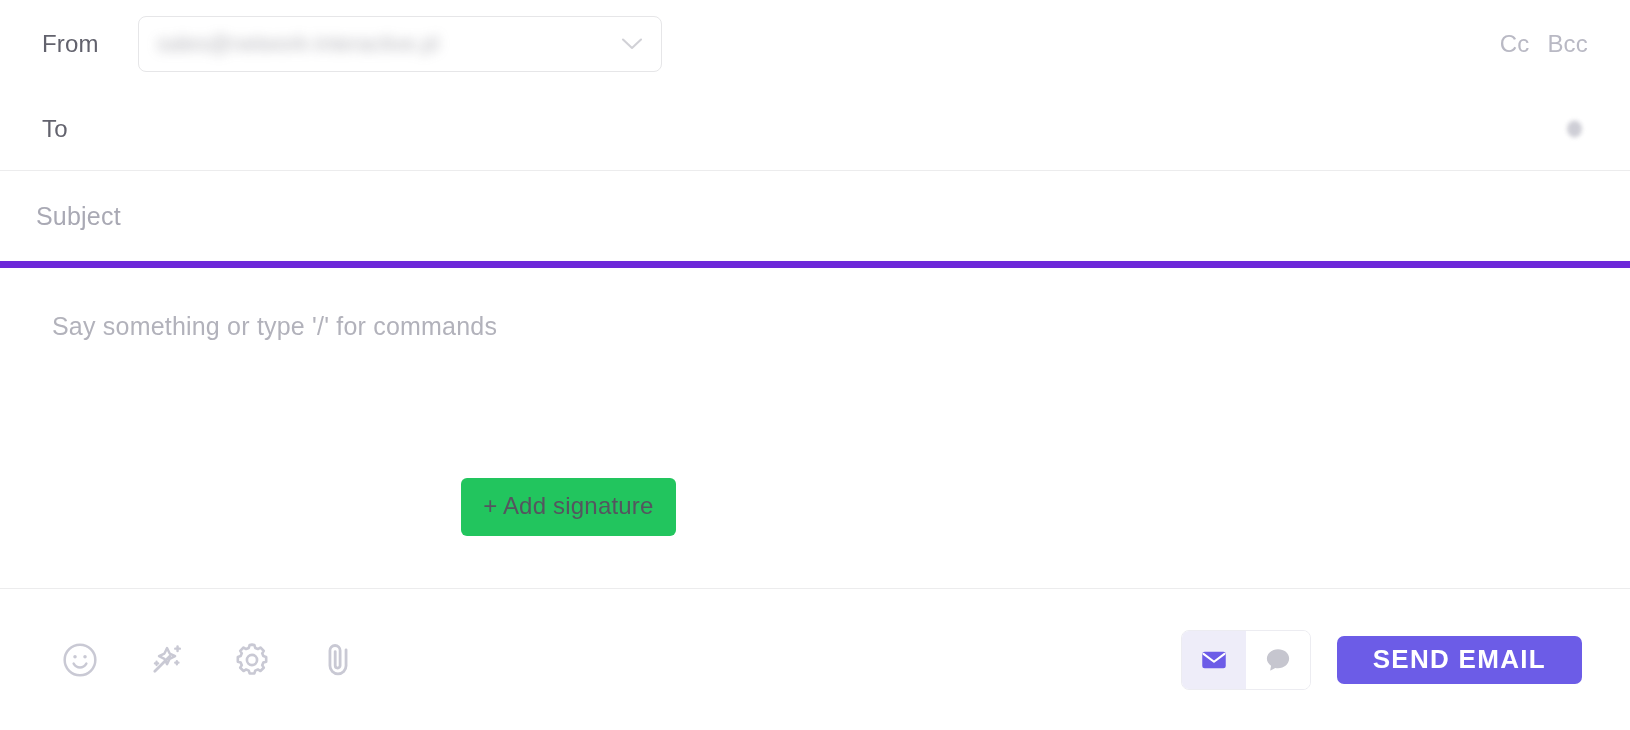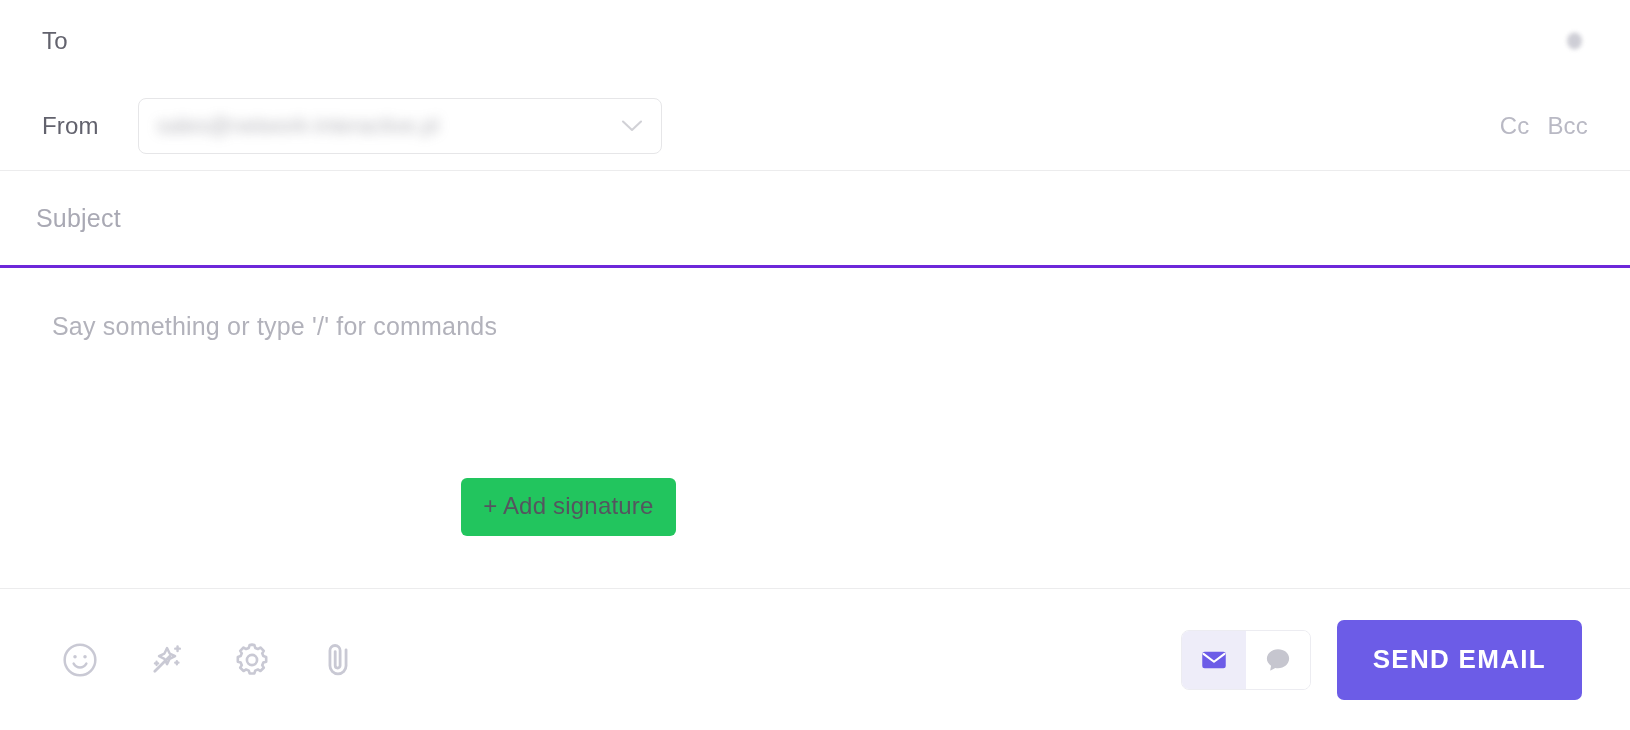--- a/index.html
+++ b/index.html
@@ -117,21 +117,21 @@
     flex: 1 1 auto;
     height: 100%;
   }
 
   
   .subject-row {
     height: 97px;
     display: flex;
     align-items: center;
     padding: 0 42px 0 36px;
-    border-bottom: 3px solid #6d28d9;
+    border-bottom: 7px solid #6d28d9;
   }
   .subject-placeholder {
     font-size: 25px;
     color: #a9a9b4;
     letter-spacing: 0.2px;
   }
 
   
   .body-area {
     flex: 1 1 auto;
@@ -216,59 +216,59 @@
     border: none;
   }
   .mode-btn.active { background: #eeedf9; }
   .mode-btn svg { display: block; }
 
   .send-button {
     background: #6c5ce7;
     color: #ffffff;
     border: none;
     border-radius: 7px;
-    height: 80px;
+    height: 48px;
     padding: 0 36px;
     font-size: 26px;
     font-weight: bold;
     letter-spacing: 1.3px;
     font-family: "Liberation Sans", sans-serif;
     cursor: pointer;
     text-transform: uppercase;
   }
 </style>
 </head>
 <body>
 
 <div class="composer">
 
   <div class="header-block">
-
-    <div class="field-row row-to">
-      <span class="field-label">To</span>
-      <div class="to-input-area"></div>
-      <span class="to-dot"></span>
-    </div>
 
     <div class="field-row row-from">
       <span class="field-label">From</span>
 
       <div class="from-select">
         <span class="from-value">sales@network-interactive.pl</span>
         <span class="chevron-down">
           <svg width="22" height="14" viewBox="0 0 22 14" fill="none" xmlns="http://www.w3.org/2000/svg">
             <path d="M2 2.5 L11 11 L20 2.5" stroke="#9a9aa6" stroke-width="2.1" stroke-linecap="round" stroke-linejoin="round"></path>
           </svg>
         </span>
       </div>
 
       <div class="ccbcc">
         <span class="ccbcc-link">Cc</span>
         <span class="ccbcc-link">Bcc</span>
       </div>
+    </div>
+
+    <div class="field-row row-to">
+      <span class="field-label">To</span>
+      <div class="to-input-area"></div>
+      <span class="to-dot"></span>
     </div>
 
   </div>
 
   <div class="subject-row">
     <span class="subject-placeholder">Subject</span>
   </div>
 
   <div class="body-area">
     <div class="body-placeholder">Say something or type '/' for commands</div>

